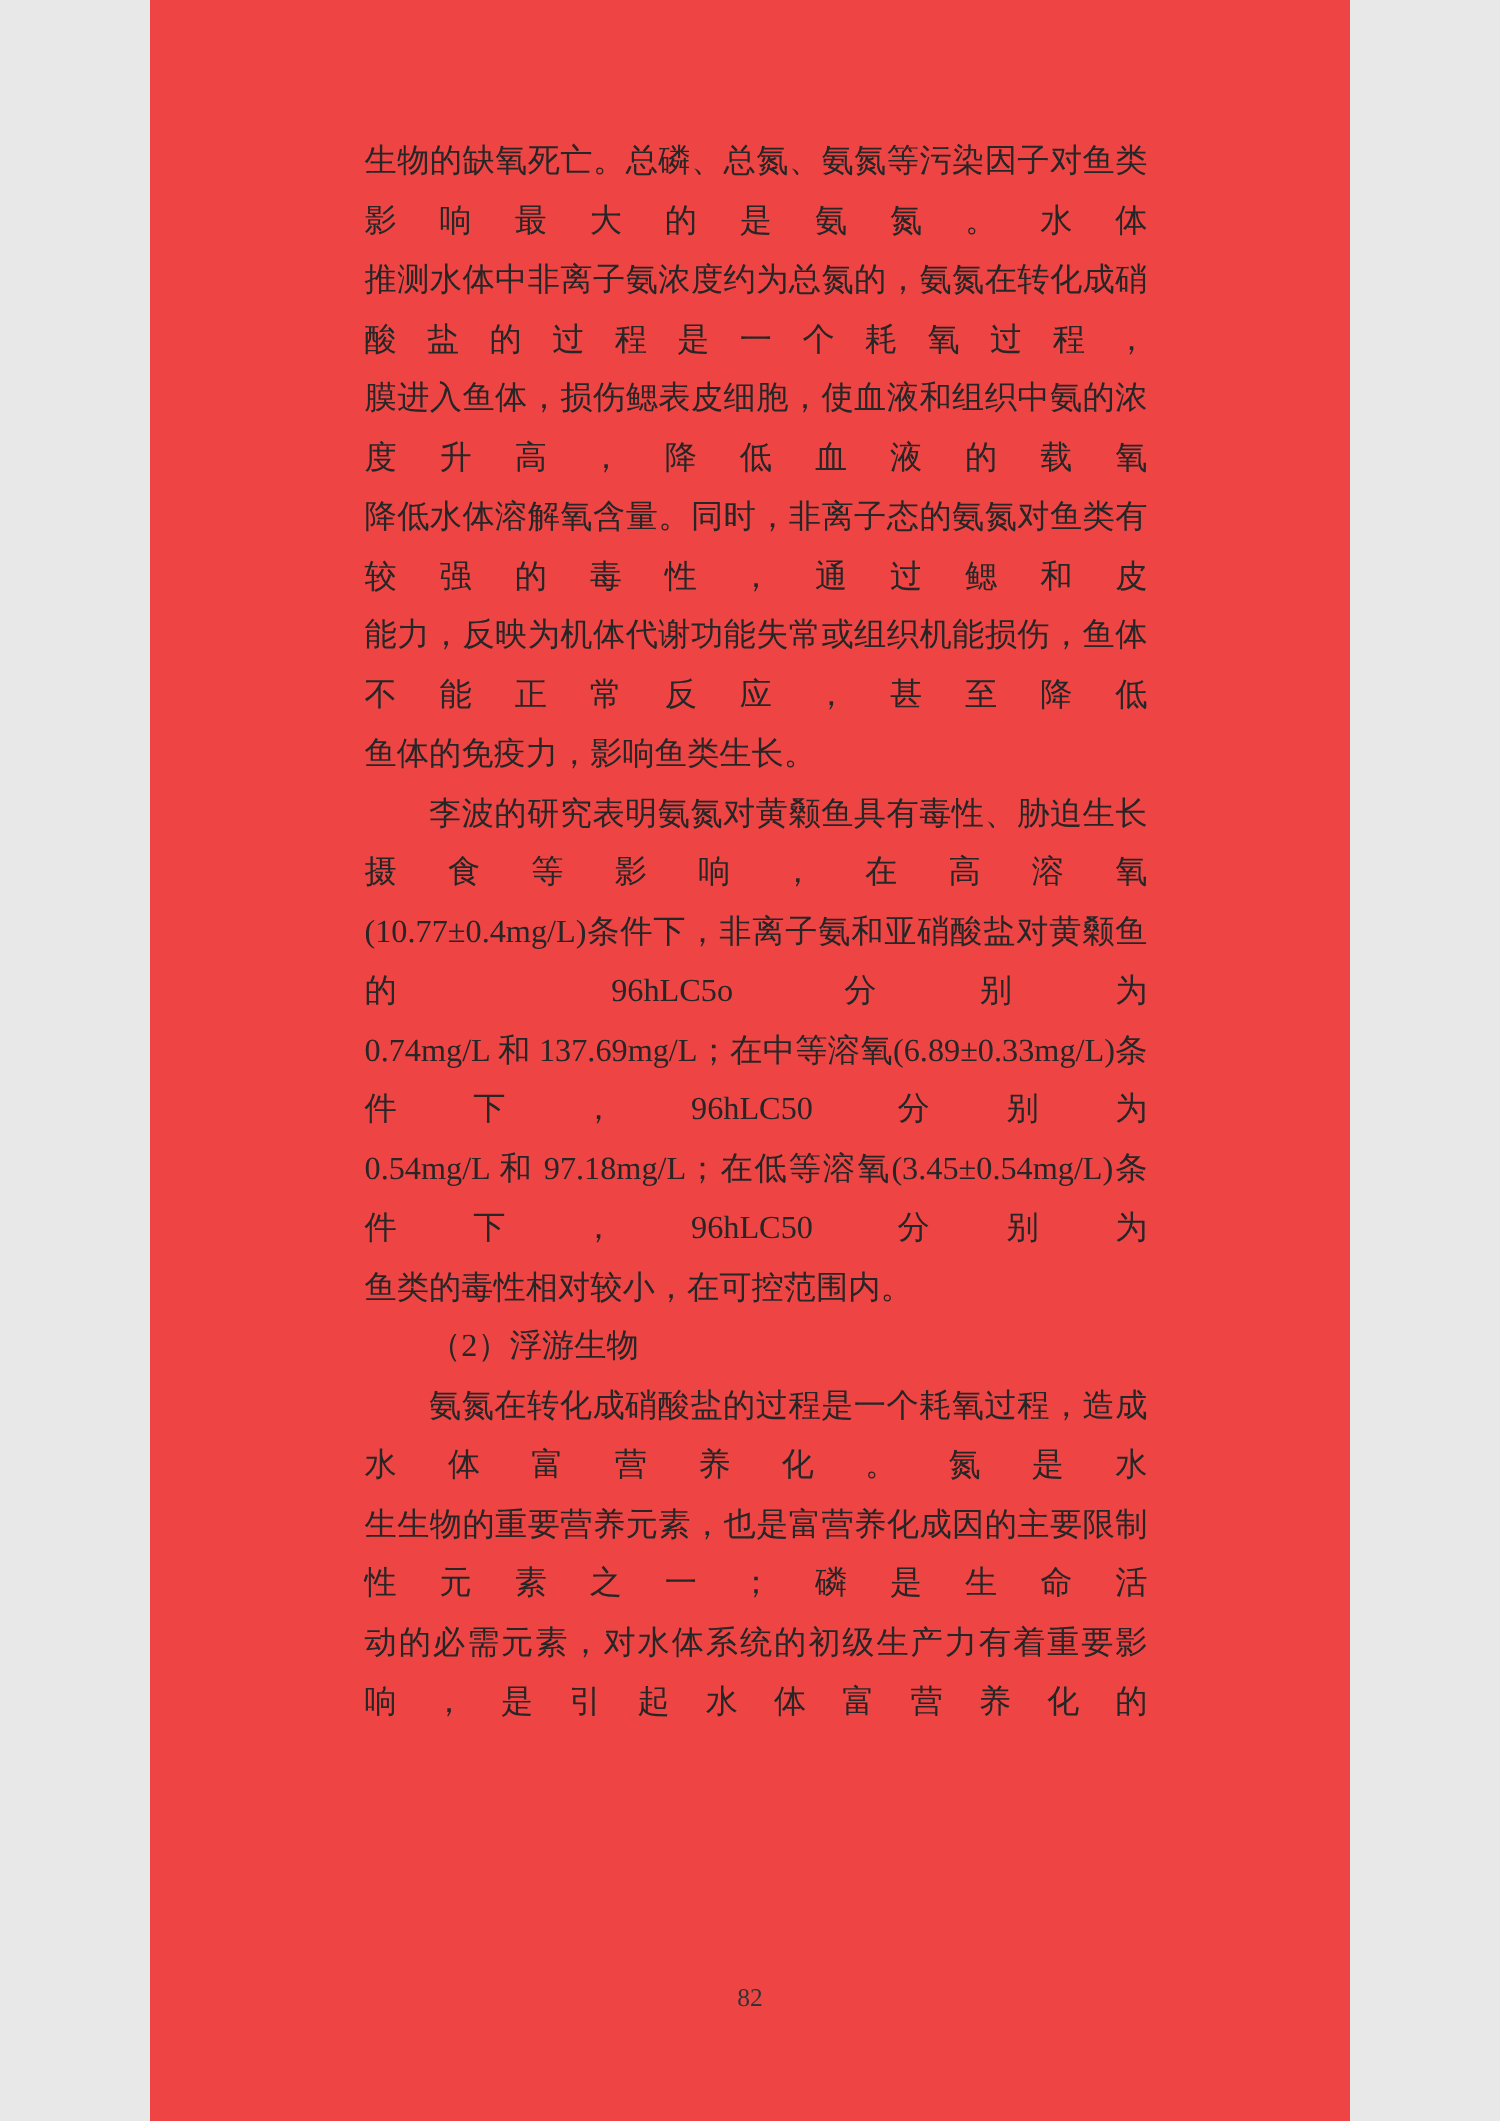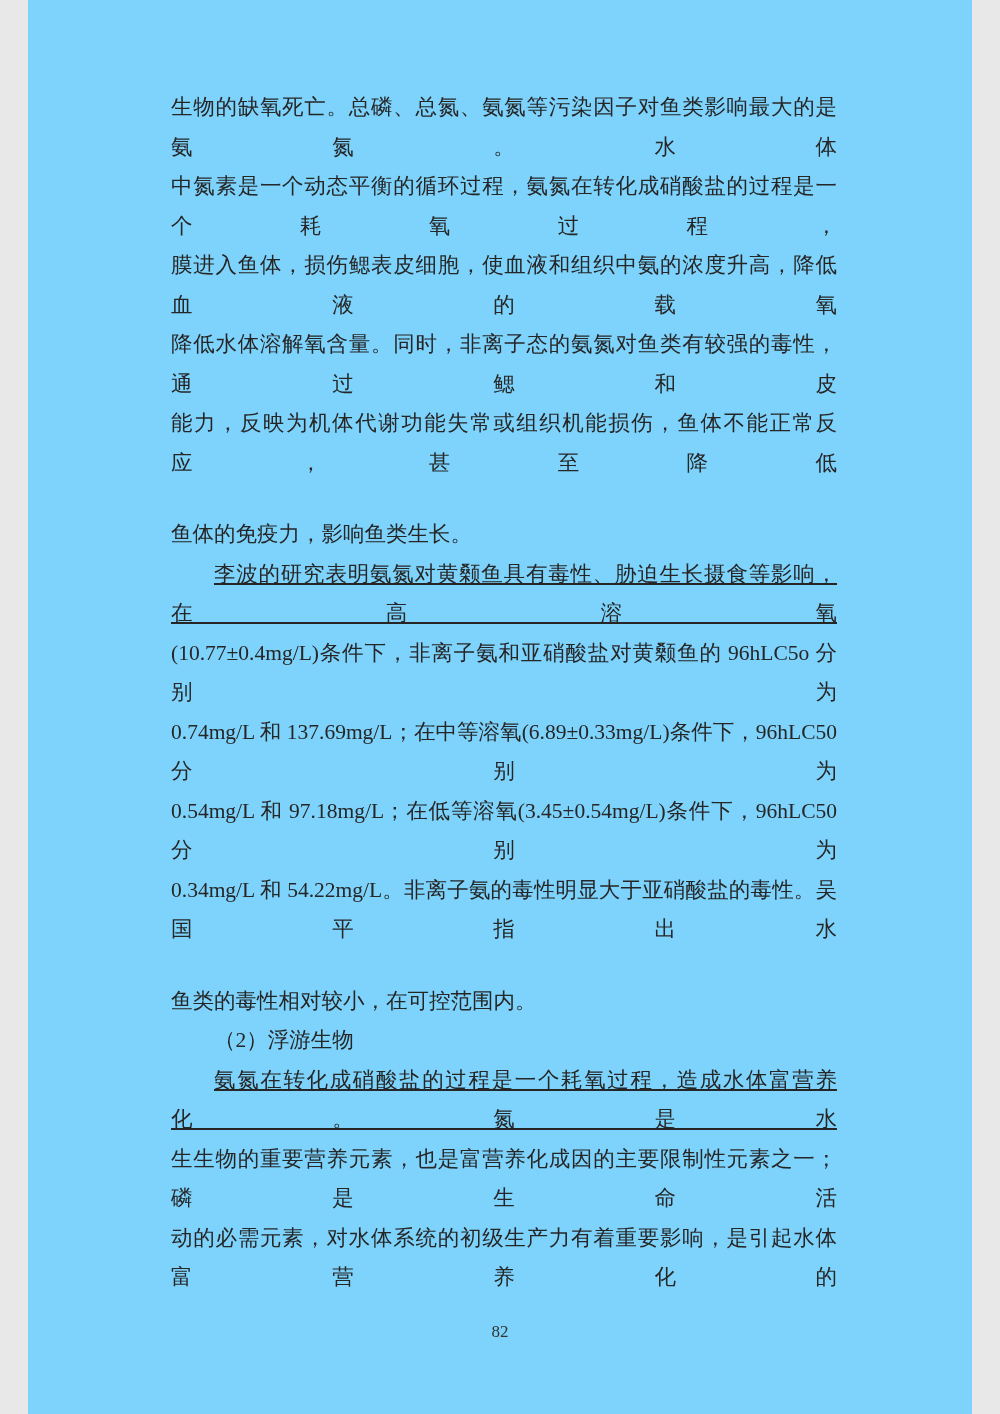--- a/index.html
+++ b/index.html
@@ -3,43 +3,42 @@
 <meta charset="utf-8">
 <style>
   html, body {
     margin: 0;
     padding: 0;
     background: #e8e8e8;
     font-family: "Liberation Serif", "DejaVu Serif", serif;
   }
   .page {
     position: relative;
-    width: 944px;
+    width: 800px;
     height: 1414px;
     margin: 0 auto;
-    background: #7dd3fc;
+    background: #ef4444;
     box-sizing: border-box;
     padding: 88px 135px 0 143px;
     color: #262626;
     overflow: hidden;
   }
   .doc-body { width: 100%; }
   .line, .heading {
     font-size: 21.5px;
     line-height: 39.5px;
     text-align: justify;
     text-align-last: justify;
     text-justify: inter-character;
     white-space: normal;
   }
-  .line.indent { text-indent: 2em; text-decoration: underline; }
+  .line.indent { text-indent: 2em; }
   .line.para-end {
     text-align: left;
     text-align-last: left;
-    margin-top: 32px;
   }
   .heading {
     text-indent: 2em;
     text-align: right;
     text-align-last: left;
   }
   .page-number {
     position: absolute;
     left: 0;
     top: 1322px;
@@ -50,32 +49,31 @@
     font-family: "Liberation Serif", "DejaVu Serif", serif;
   }
 </style>
 </head>
 <body>
 
 <div class="page">
   <div class="doc-body">
       <div class="para">
         <div class="line">生物的缺氧死亡。总磷、总氮、氨氮等污染因子对鱼类影响最大的是氨氮。水体</div>
-        <div class="line">中氮素是一个动态平衡的循环过程，氨氮在转化成硝酸盐的过程是一个耗氧过程，</div>
+        <div class="line">推测水体中非离子氨浓度约为总氮的，氨氮在转化成硝酸盐的过程是一个耗氧过程，</div>
         <div class="line">膜进入鱼体，损伤鳃表皮细胞，使血液和组织中氨的浓度升高，降低血液的载氧</div>
         <div class="line">降低水体溶解氧含量。同时，非离子态的氨氮对鱼类有较强的毒性，通过鳃和皮</div>
         <div class="line">能力，反映为机体代谢功能失常或组织机能损伤，鱼体不能正常反应，甚至降低</div>
         <div class="line para-end">鱼体的免疫力，影响鱼类生长。</div>
       </div>
       <div class="para">
         <div class="line indent">李波的研究表明氨氮对黄颡鱼具有毒性、胁迫生长摄食等影响，在高溶氧</div>
         <div class="line">(10.77±0.4mg/L)条件下，非离子氨和亚硝酸盐对黄颡鱼的 96hLC5o 分别为</div>
         <div class="line">0.74mg/L 和 137.69mg/L；在中等溶氧(6.89±0.33mg/L)条件下，96hLC50 分别为</div>
         <div class="line">0.54mg/L 和 97.18mg/L；在低等溶氧(3.45±0.54mg/L)条件下，96hLC50 分别为</div>
-        <div class="line">0.34mg/L 和 54.22mg/L。非离子氨的毒性明显大于亚硝酸盐的毒性。吴国平指出水</div>
         <div class="line para-end">鱼类的毒性相对较小，在可控范围内。</div>
       </div>
       <div class="heading">（2）浮游生物</div>
       <div class="para">
         <div class="line indent">氨氮在转化成硝酸盐的过程是一个耗氧过程，造成水体富营养化。氮是水</div>
         <div class="line">生生物的重要营养元素，也是富营养化成因的主要限制性元素之一；磷是生命活</div>
         <div class="line">动的必需元素，对水体系统的初级生产力有着重要影响，是引起水体富营养化的</div>
       </div>
     </div>
   <div class="page-number">82</div>

